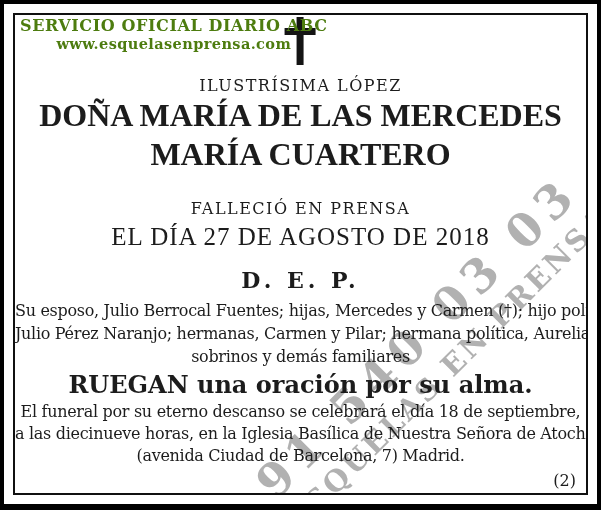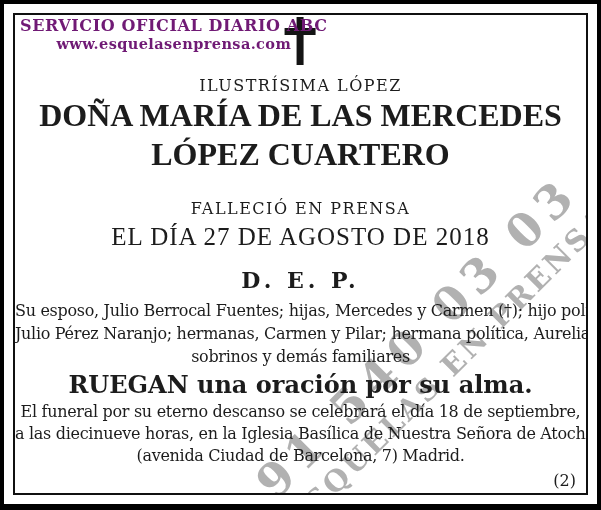--- a/index.html
+++ b/index.html
@@ -44,21 +44,21 @@
   }
   .wm-line2 {
     font-size: 29px; font-weight: bold;
     letter-spacing: 3px; line-height: 36px;
   }
   .fg { position: relative; z-index: 2; }
   
   .provider {
     position: absolute;
     left: 5px; top: 1px;
-    color: #701a75;
+    color: #4d7c0f;
     text-align: center;
     z-index: 3;
   }
   .provider-name {
     font-size: 16px; font-weight: bold;
     letter-spacing: 0.6px; line-height: 19px;
     white-space: nowrap;
   }
   .provider-site {
     font-size: 14.5px; font-weight: bold;
@@ -150,21 +150,21 @@
         <div class="cross-row">
           <div class="cross">
             <span class="cross-v"></span>
             <span class="cross-h"></span>
           </div>
         </div>
 
         <div class="honorific">ILUSTRÍSIMA LÓPEZ</div>
 
         <div class="deceased-name">DOÑA MARÍA DE LAS MERCEDES</div>
-        <div class="deceased-name">LÓPEZ CUARTERO</div>
+        <div class="deceased-name">MARÍA CUARTERO</div>
 
         <div class="death-place">FALLECIÓ EN PRENSA</div>
         <div class="death-date">EL DÍA 27 DE AGOSTO DE 2018</div>
 
         <div class="dep">D. E. P.</div>
 
         <div class="family">
           <div class="para-line">Su esposo, Julio Berrocal Fuentes; hijas, Mercedes y Carmen (†); hijo político,</div>
           <div class="para-line">Julio Pérez Naranjo; hermanas, Carmen y Pilar; hermana política, Aurelia;</div>
           <div class="para-line">sobrinos y demás familiares</div>

